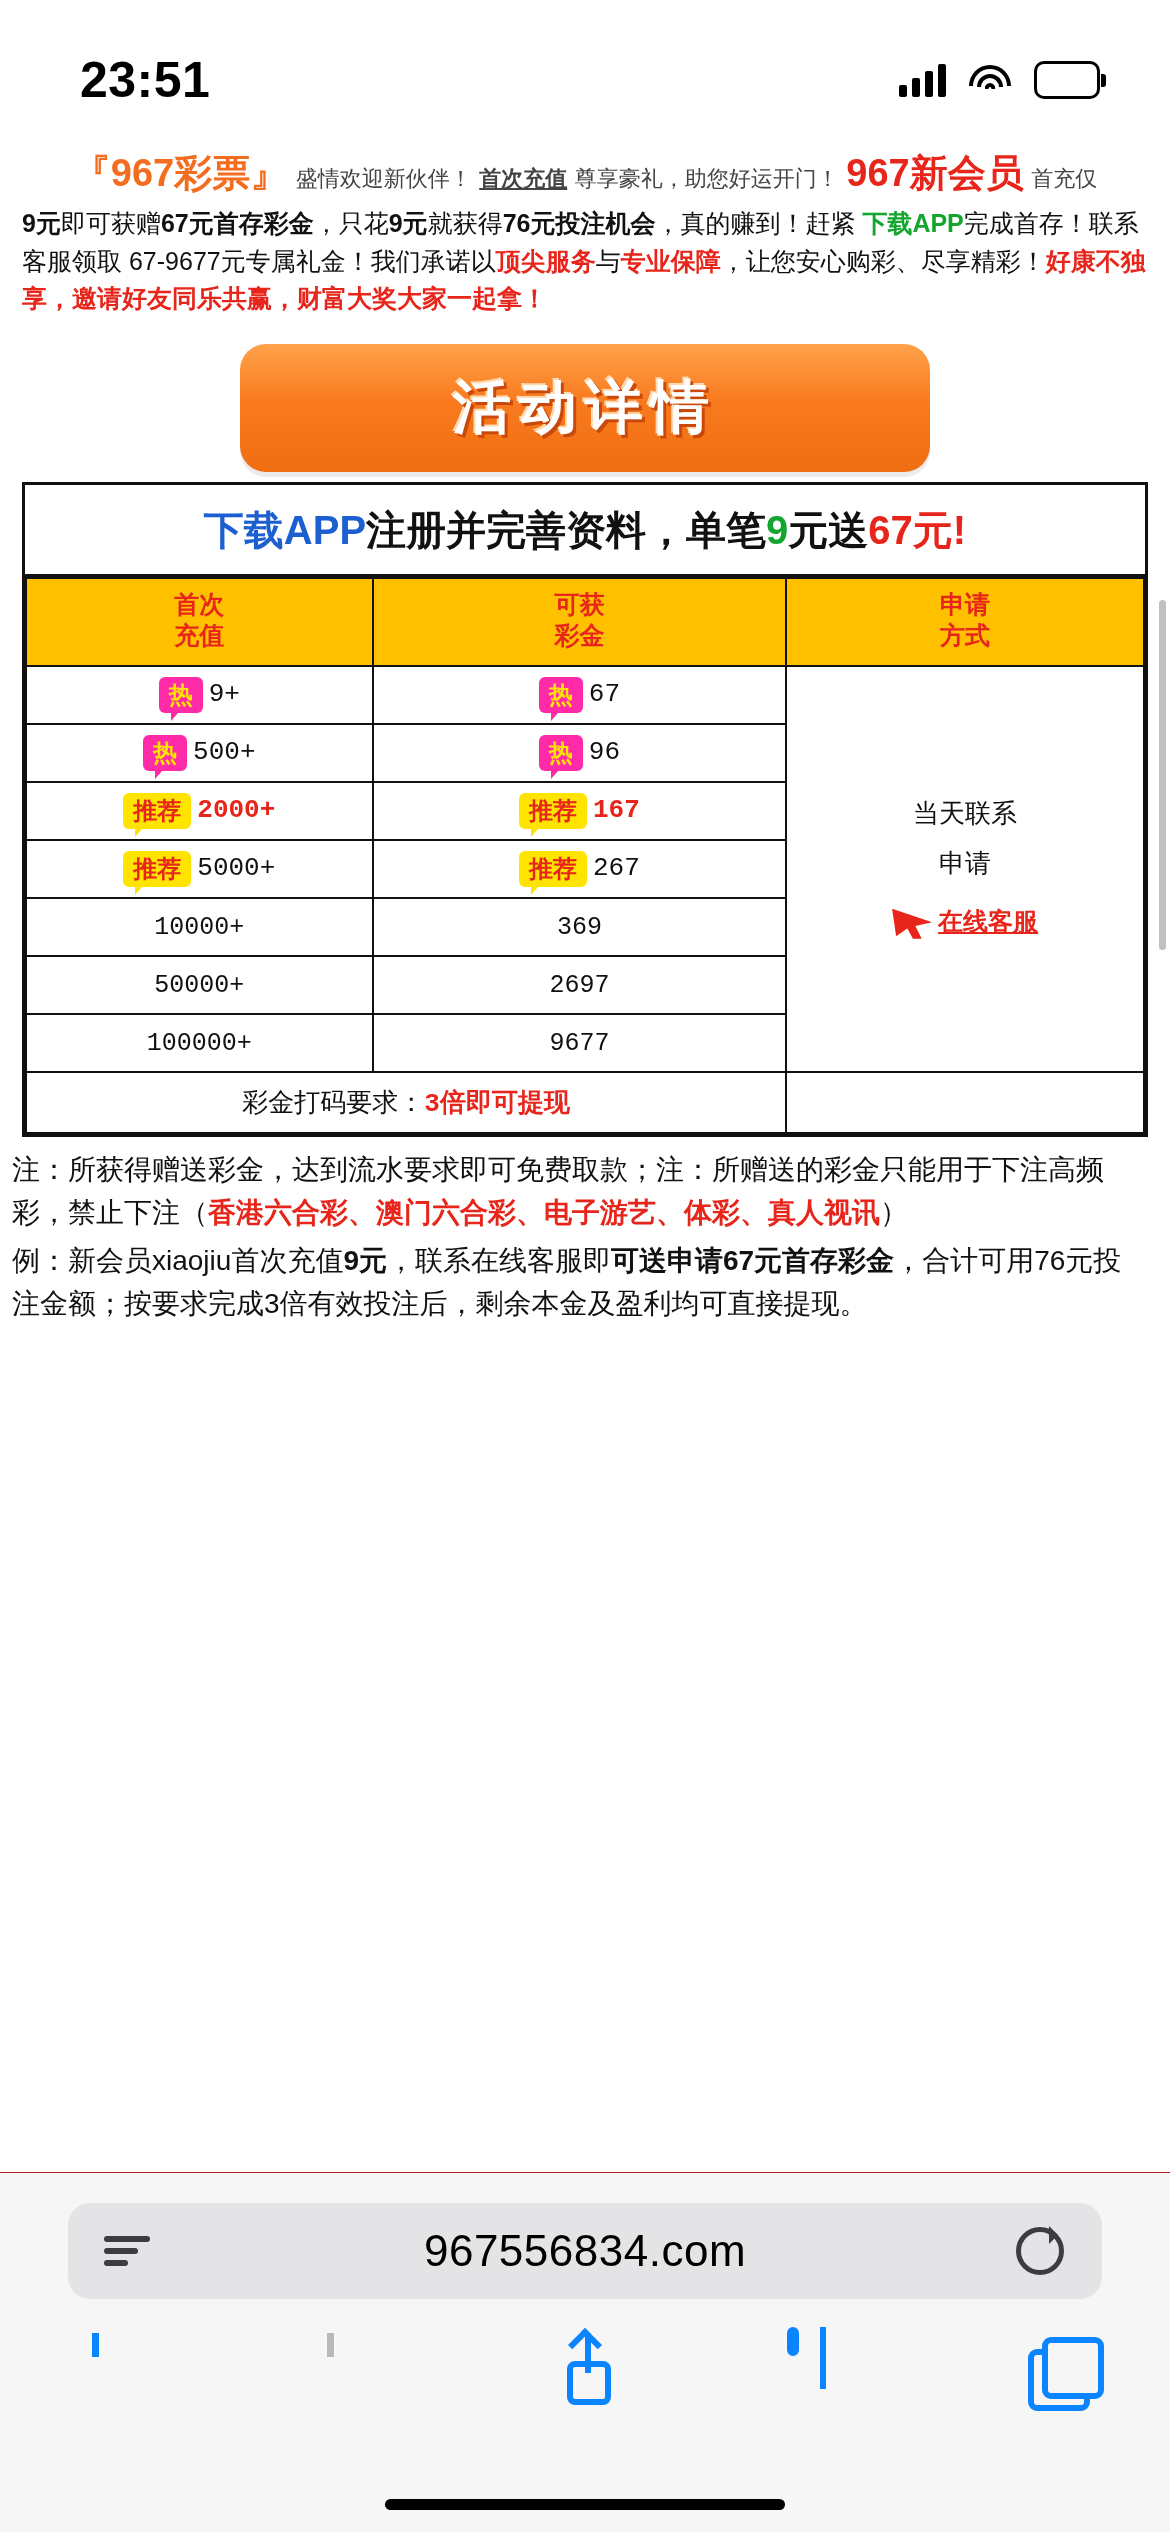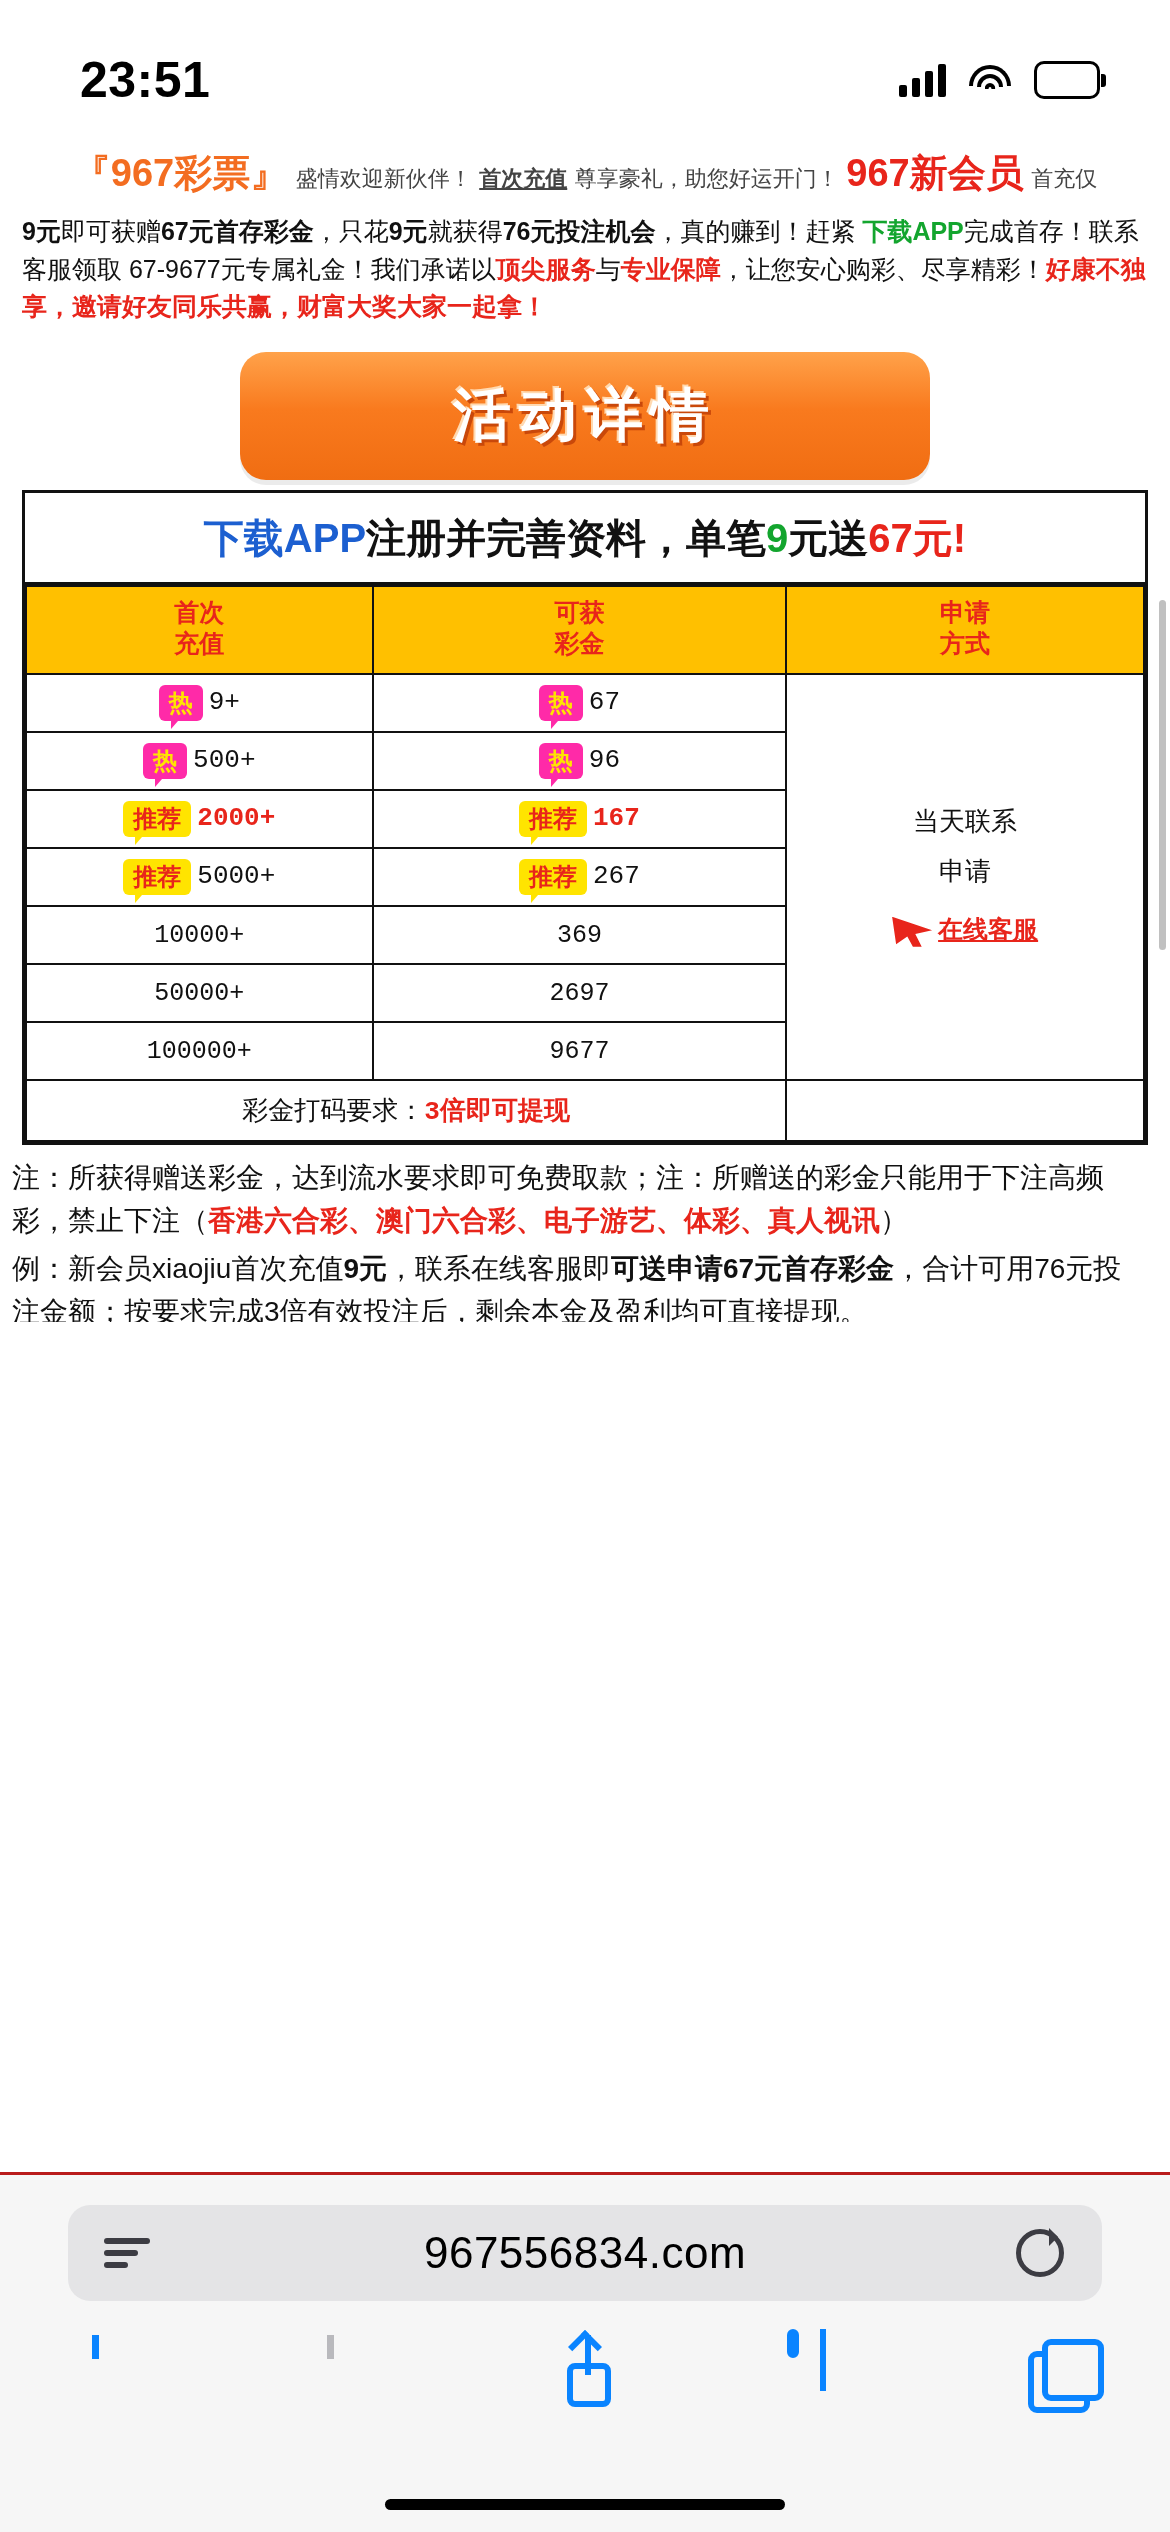--- a/index.html
+++ b/index.html
@@ -49,21 +49,21 @@
   .promo-top { padding: 18px 22px 0 22px; }
   .promo-line1 { text-align:center; font-size:27px; line-height:1.35; }
   .c-orange { color:#f36d21; font-weight:700; }
   .c-red { color:#e8251b; font-weight:700; }
   .c-blue { color:#1c5fd0; font-weight:700; }
   .c-green { color:#13a52e; font-weight:700; }
   .c-black { color:#111; }
   .big967 { font-size:38px; font-weight:800; }
   .xiao { font-size:22px; color:#444; }
 
-  .promo-para { font-size:25px; line-height:1.5; color:#111; margin-top:14px; text-align:left; }
+  .promo-para { font-size:25px; line-height:1.5; color:#111; margin-top:6px; text-align:left; }
 
   
   .ribbon-wrap { display:flex; justify-content:center; margin:26px 0 10px 0; }
   .ribbon {
     position:relative; width:690px; height:128px;
     background: linear-gradient(180deg,#ffa24a 0%, #f97a1e 45%, #f06d12 100%);
     border-radius: 26px;
     display:flex; align-items:center; justify-content:center;
     box-shadow: 0 5px 0 rgba(0,0,0,0.08);
   }
@@ -105,21 +105,21 @@
   .cursor-ico::before { content:""; position:absolute; inset:0; background:#e8251b; clip-path: polygon(0 0,100% 45%,58% 58%,74% 100%,52% 100%,38% 66%,10% 92%); }
   .svc-link { color:#e8251b; font-weight:700; font-size:25px; text-decoration:underline; }
   .req-row { padding:12px 0; font-size:25px; }
 
   .notes { margin: 12px 22px 0 12px; font-size:28px; line-height:1.52; color:#111; }
   .notes p { margin-bottom:6px; }
 
   
   .browser {
     position:absolute; left:0; bottom:0; width:1170px; height:360px;
-    background:#f6f6f6; border-top:3px solid #b91c1c;
+    background:#f6f6f6; border-top:1px solid #b91c1c;
   }
   .urlbar {
     margin: 30px 68px 0 68px; height:96px; background:#e4e4e6; border-radius:22px;
     display:flex; align-items:center; justify-content:space-between; padding:0 36px;
   }
   .aa-ico { width:52px; height:44px; display:flex; flex-direction:column; justify-content:center; gap:6px; }
   .aa-ico b { display:block; height:6px; background:#3c3c43; border-radius:3px; }
   .aa-ico b:nth-child(1){ width:46px; } .aa-ico b:nth-child(2){ width:34px; } .aa-ico b:nth-child(3){ width:24px; }
   .url-text { font-size:44px; color:#000; letter-spacing:0.5px; }
   .reload { width:52px; height:52px; position:relative; }

